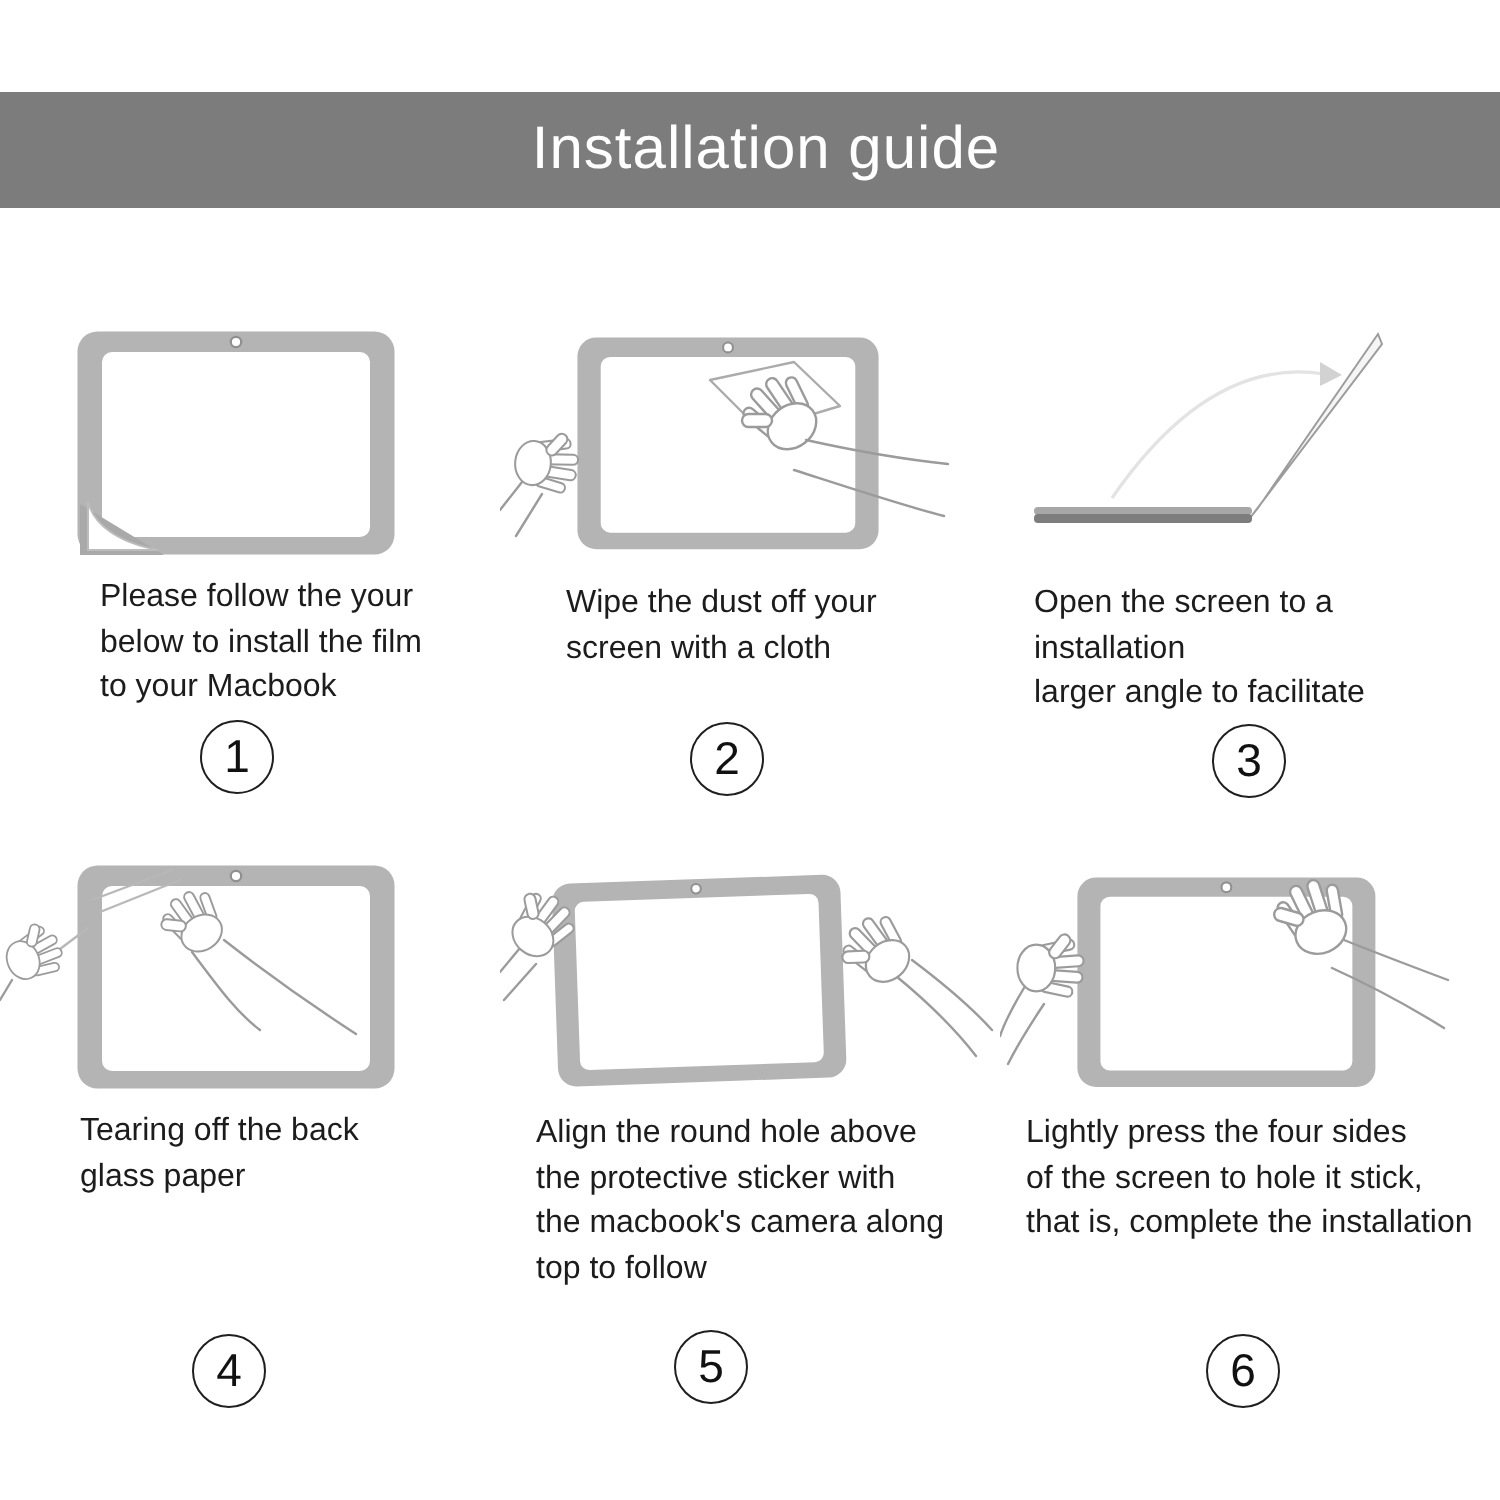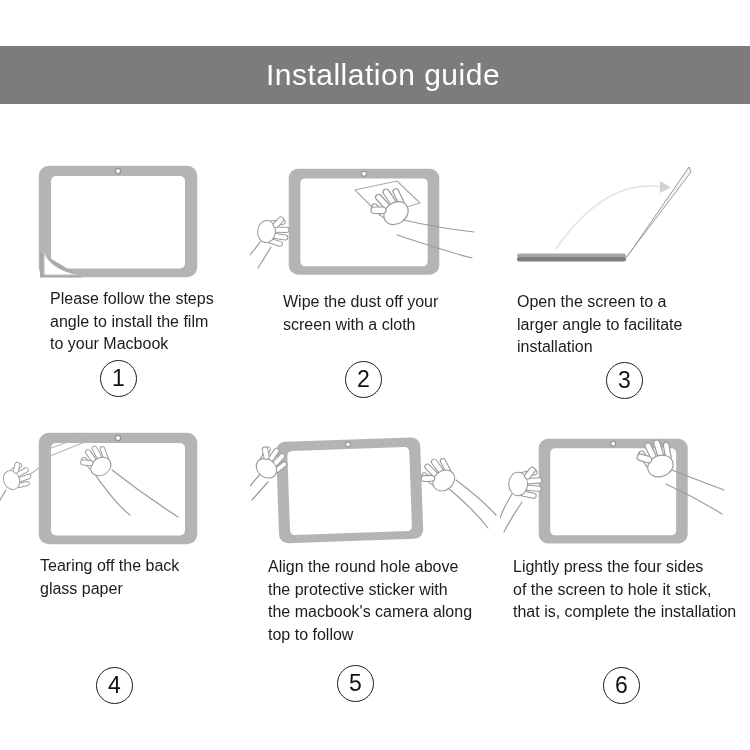--- a/index.html
+++ b/index.html
@@ -54,22 +54,22 @@
   <div class="banner">
     <div class="banner-title">Installation guide</div>
   </div>
 
   <svg class="illus" style="left:0;top:150px" width="250" height="130" viewBox="0 0 250 130">
     <use href="#tablet" transform="translate(38,15)"></use>
     <path d="M40,102 L82,127.5 L40,127.5 Z" fill="#a9a9a9"></path>
     <path d="M44,101 C47,112 58,121 79,125 L44,125 Z" fill="#ffffff" stroke="#bcbcbc" stroke-width="1"></path>
   </svg>
   <div class="caption" style="left:50px;top:288px">
-    <div>Please follow the steps</div>
-    <div>angle to install the film</div>
+    <div>Please follow the your</div>
+    <div>below to install the film</div>
     <div>to your Macbook</div>
   </div>
   <div class="badge" style="left:100px;top:360px">1</div>
 
   <svg class="illus" style="left:250px;top:150px" width="240" height="135" viewBox="0 0 240 135">
     <use href="#tablet" transform="translate(38,18) scale(0.95)"></use>
     <path class="arm" d="M11,91 L0,105"></path>
     <path class="arm" d="M21,97 L8,118"></path>
     <use href="#hand" transform="translate(22,82) rotate(95) scale(0.85)"></use>
     <path d="M105,40 L147,31 L170,53 L130,65 Z" fill="#ffffff" stroke="#ababab" stroke-width="1.2" stroke-linejoin="round"></path>
@@ -85,22 +85,22 @@
 
   <svg class="illus" style="left:490px;top:150px" width="260" height="130" viewBox="0 0 260 130">
     <path d="M66,99 Q115,28 172,37" fill="none" stroke="#e3e3e3" stroke-width="1.6"></path>
     <polygon points="170,31 181,37.5 170,43" fill="#d2d2d2"></polygon>
     <polygon points="135,109 139,104 199,17 201,22" fill="#f5f5f5" stroke="#9c9c9c" stroke-width="1"></polygon>
     <rect x="27" y="103.5" width="109" height="4" rx="2" fill="#a7a7a7"></rect>
     <rect x="27" y="107" width="109" height="4.5" rx="2" fill="#7d7d7d"></rect>
   </svg>
   <div class="caption" style="left:517px;top:291px">
     <div>Open the screen to a</div>
+    <div>installation</div>
     <div>larger angle to facilitate</div>
-    <div>installation</div>
   </div>
   <div class="badge" style="left:606px;top:362px">3</div>
 
   <svg class="illus" style="left:0;top:420px" width="250" height="135" viewBox="0 0 250 135">
     <use href="#tablet" transform="translate(38,12)"></use>
     <path class="film" d="M46,30 L86,15"></path>
     <path class="film" d="M50,36 L90,20"></path>
     <path class="film" d="M28,56 L44,44"></path>
     <path class="arm" d="M96,56 C108,72 118,86 130,95"></path>
     <path class="arm" d="M112,50 C135,68 158,84 178,97"></path>

